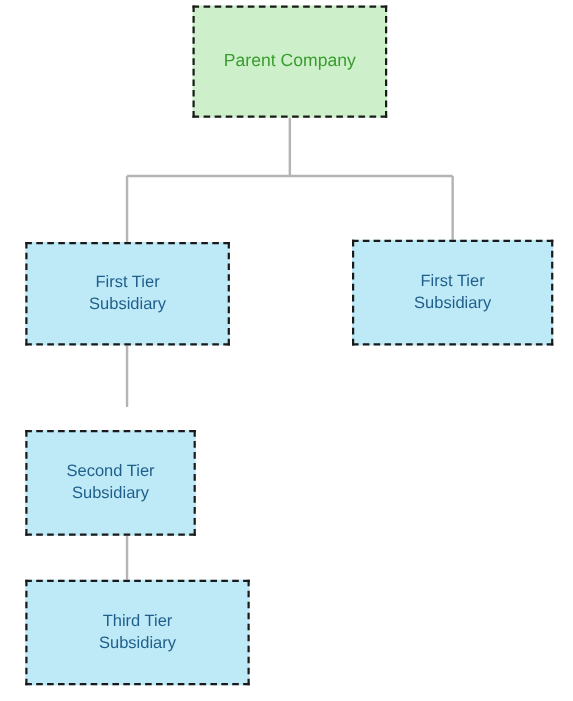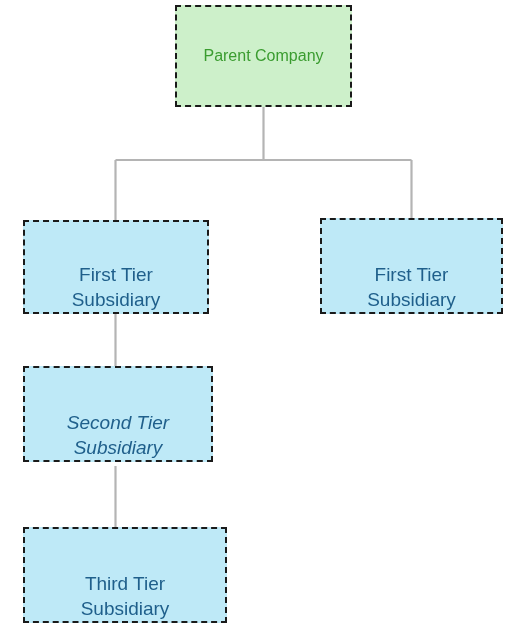--- a/index.html
+++ b/index.html
@@ -43,41 +43,39 @@
     top: 5px;
     width: 177px;
     height: 102px;
     background: #cdf0ca;
     color: #3a9c2f;
     font-size: 16px;
   }
   .node-sub {
     background: #bee9f7;
     color: #1f5f8b;
-    font-size: 19px;
-    align-items: flex-end;
+    font-size: 15px;
   }
   .node-tier1-left {
     left: 23px;
     top: 220px;
     width: 186px;
     height: 94px;
   }
   .node-tier1-right {
     left: 320px;
     top: 218px;
     width: 183px;
     height: 96px;
   }
   .node-tier2 {
     left: 23px;
-    top: 366px;
-    width: 190px;
+    top: 391px;
+    width: 155px;
     height: 96px;
-    font-style: italic;
   }
   .node-tier3 {
     left: 23px;
     top: 527px;
     width: 204px;
     height: 96px;
   }
 </style>
 </head>
 <body>

